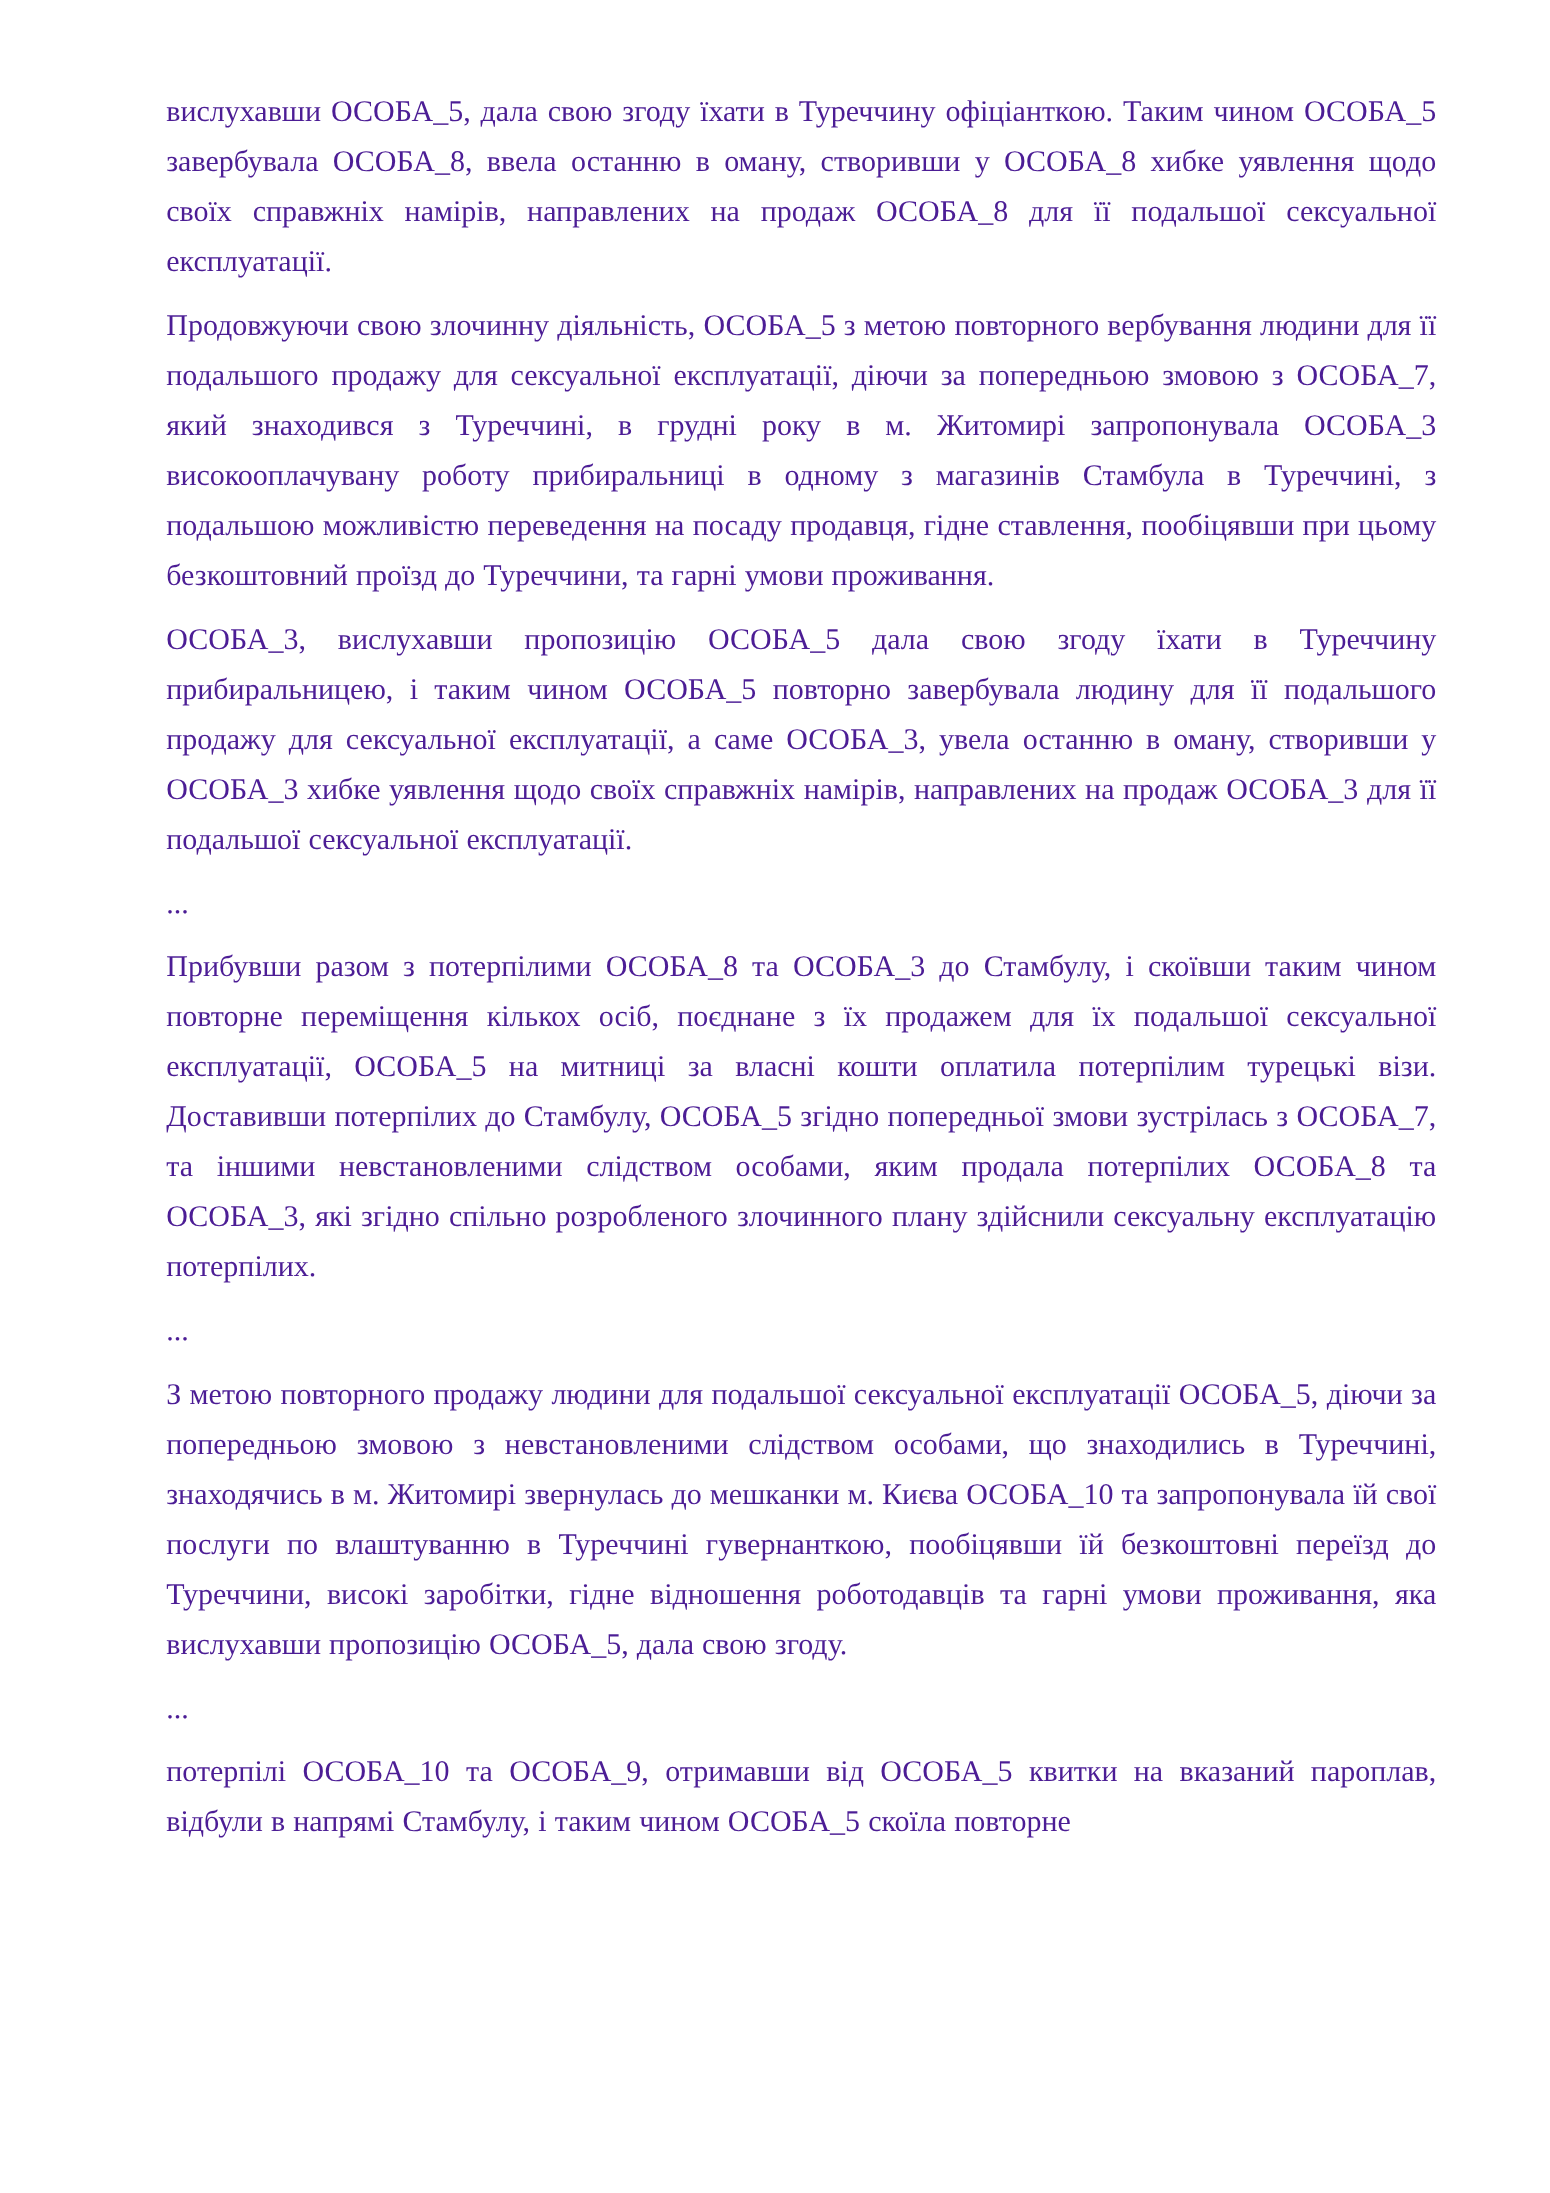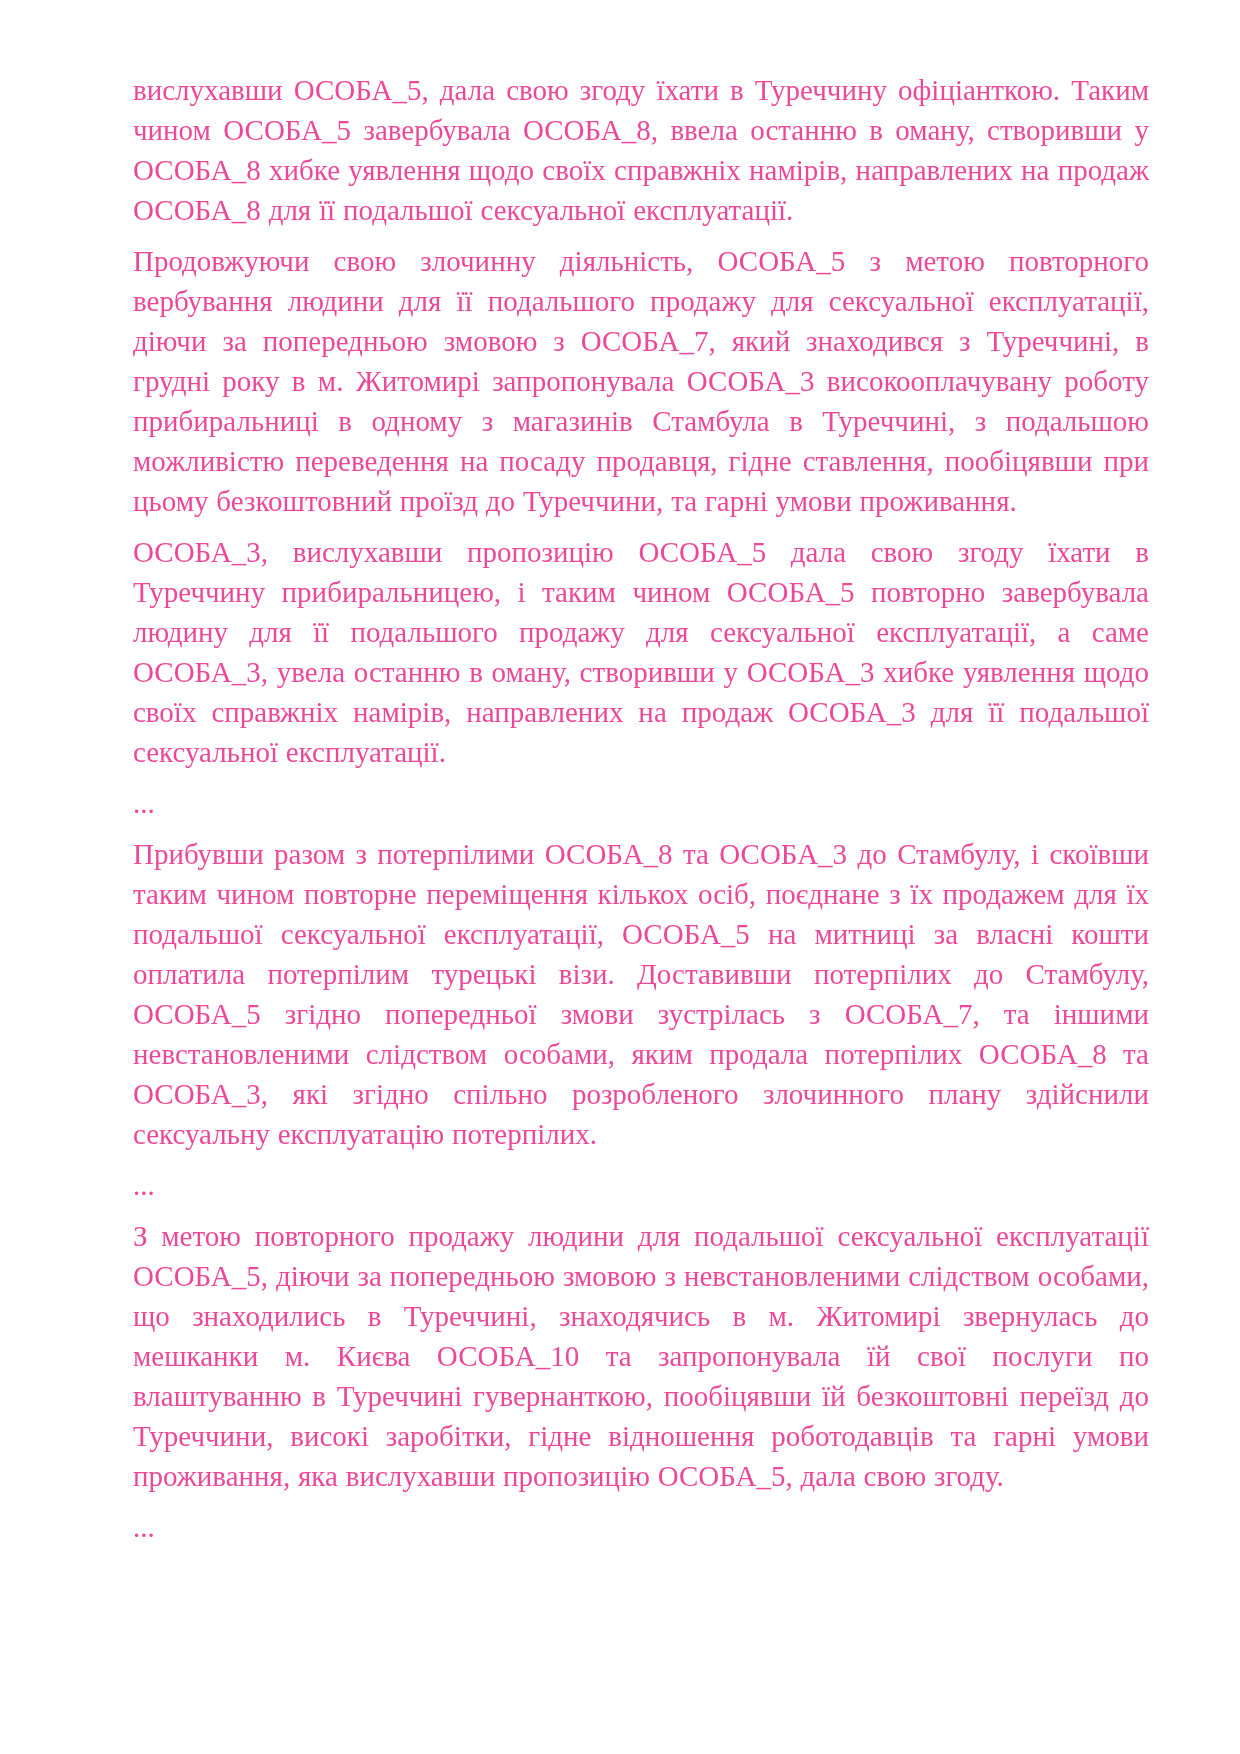--- a/index.html
+++ b/index.html
@@ -8,23 +8,23 @@
       background: #ffffff;
     }
     .page {
       position: relative;
       box-sizing: border-box;
       width: 1240px;
       height: 1754px;
       background: #ffffff;
       padding: 70px 91px 0 133px;
       font-family: "Liberation Serif", "DejaVu Serif", serif;
-      font-size: 29px;
+      font-size: 24px;
       line-height: 40px;
-      color: #ec4899;
+      color: #4c1d95;
       overflow: hidden;
     }
     .para {
       margin: 0 0 11px 0;
       text-align: justify;
       word-spacing: 0.02em;
     }
     .para.ellipsis {
       text-align: left;
     }
@@ -34,13 +34,14 @@
 
 <div class="page">
   <p class="para">вислухавши ОСОБА_5, дала свою згоду їхати в Туреччину офіціанткою. Таким чином ОСОБА_5 завербувала ОСОБА_8, ввела останню в оману, створивши у ОСОБА_8 хибке уявлення щодо своїх справжніх намірів, направлених на продаж ОСОБА_8 для її подальшої сексуальної експлуатації.</p>
   <p class="para">Продовжуючи свою злочинну діяльність, ОСОБА_5 з метою повторного вербування людини для її подальшого продажу для сексуальної експлуатації, діючи за попередньою змовою з ОСОБА_7, який знаходився з Туреччині, в грудні року в м. Житомирі запропонувала ОСОБА_3 високооплачувану роботу прибиральниці в одному з магазинів Стамбула в Туреччині, з подальшою можливістю переведення на посаду продавця, гідне ставлення, пообіцявши при цьому безкоштовний проїзд до Туреччини, та гарні умови проживання.</p>
   <p class="para">ОСОБА_3, вислухавши пропозицію ОСОБА_5 дала свою згоду їхати в Туреччину прибиральницею, і таким чином ОСОБА_5 повторно завербувала людину для її подальшого продажу для сексуальної експлуатації, а саме ОСОБА_3, увела останню в оману, створивши у ОСОБА_3 хибке уявлення щодо своїх справжніх намірів, направлених на продаж ОСОБА_3 для її подальшої сексуальної експлуатації.</p>
   <p class="para ellipsis">...</p>
   <p class="para">Прибувши разом з потерпілими ОСОБА_8 та ОСОБА_3 до Стамбулу, і скоївши таким чином повторне переміщення кількох осіб, поєднане з їх продажем для їх подальшої сексуальної експлуатації, ОСОБА_5 на митниці за власні кошти оплатила потерпілим турецькі візи. Доставивши потерпілих до Стамбулу, ОСОБА_5 згідно попередньої змови зустрілась з ОСОБА_7, та іншими невстановленими слідством особами, яким продала потерпілих ОСОБА_8 та ОСОБА_3, які згідно спільно розробленого злочинного плану здійснили сексуальну експлуатацію потерпілих.</p>
   <p class="para ellipsis">...</p>
   <p class="para">З метою повторного продажу людини для подальшої сексуальної експлуатації ОСОБА_5, діючи за попередньою змовою з невстановленими слідством особами, що знаходились в Туреччині, знаходячись в м. Житомирі звернулась до мешканки м. Києва ОСОБА_10 та запропонувала їй свої послуги по влаштуванню в Туреччині гувернанткою, пообіцявши їй безкоштовні переїзд до Туреччини, високі заробітки, гідне відношення роботодавців та гарні умови проживання, яка вислухавши пропозицію ОСОБА_5, дала свою згоду.</p>
   <p class="para ellipsis">...</p>
+  <p class="para">потерпілі ОСОБА_10 та ОСОБА_9, отримавши від ОСОБА_5 квитки на вказаний пароплав, відбули в напрямі Стамбулу, і таким чином ОСОБА_5 скоїла повторне</p>
 </div>
 
 </body></html>

